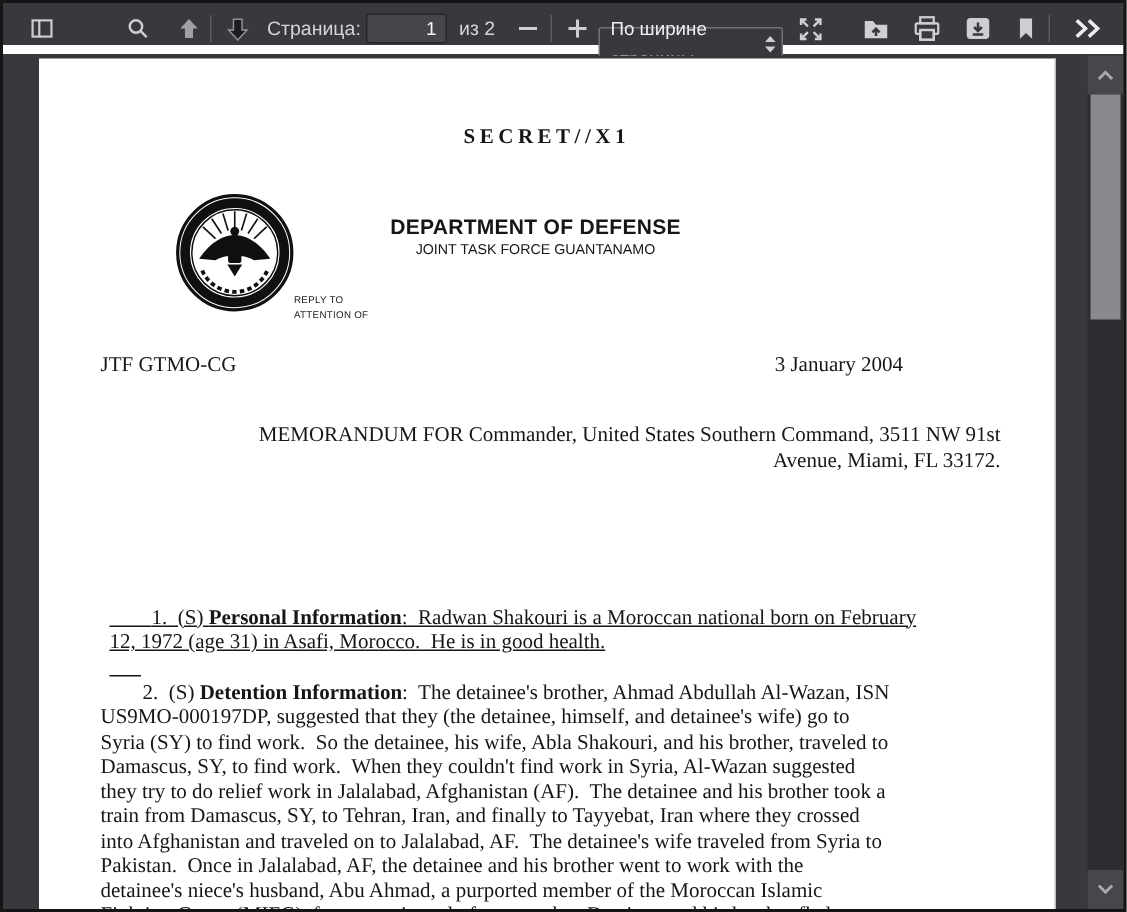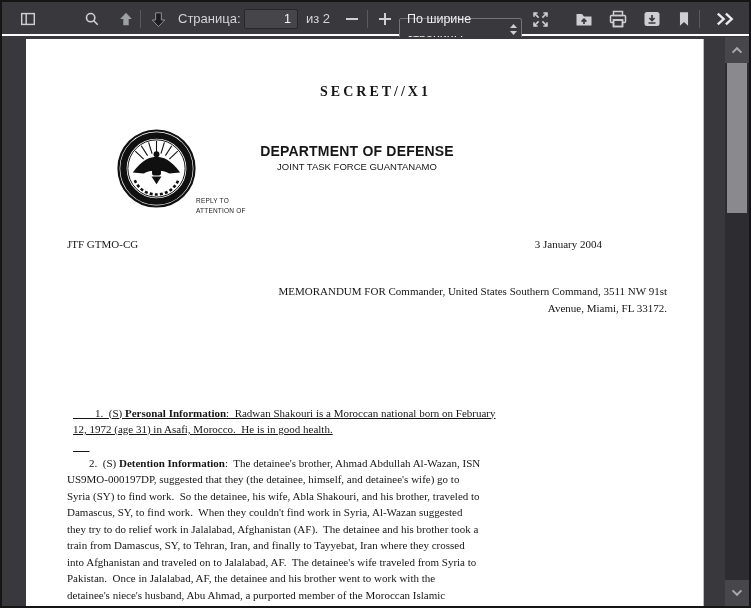--- a/index.html
+++ b/index.html
@@ -4,21 +4,21 @@
 <style>
   * { margin:0; padding:0; box-sizing:border-box; }
   body { background:#555; font-family:"Liberation Sans", sans-serif; }
   .window{
     position:relative; width:751px; height:608px;
     border:2px solid #151515; background:#39393d; overflow:hidden;
   }
   
   .toolbar{
     position:absolute; top:0; left:0; right:0; height:34px;
-    background:#38383d; border-bottom:2px solid #ffffff;
+    background:#38383d; border-bottom:6px solid #ffffff;
   }
   .tb{ position:absolute; top:7px; width:22px; height:20px;
        display:flex; align-items:center; justify-content:center; cursor:pointer; }
   .tb svg{ display:block; }
   .tb-sep{ position:absolute; top:8px; width:1px; height:18px; background:#5a5a5f; }
   .tb-label{ position:absolute; top:0; height:34px; line-height:34px;
              color:#d4d4d8; font-size:13px; }
   .page-input{
     position:absolute; top:7px; left:242px; width:54px; height:20px;
     background:#45454a; border:1px solid #27272b; border-radius:2px;
@@ -40,21 +40,21 @@
     font-family:"Liberation Serif", serif; color:#161616;
   }
   .doc-abs{ position:absolute; }
   .classification{ width:100%; text-align:center; font-weight:bold;
     font-size:14px; letter-spacing:3px; }
   .letterhead{ text-align:center; font-family:"Liberation Sans", sans-serif; }
   .letterhead .lh1{ font-size:14px; font-weight:bold; letter-spacing:.2px; }
   .letterhead .lh2{ font-size:9.5px; font-weight:normal; line-height:11px; }
   .replyto{ font-family:"Liberation Sans", sans-serif; font-size:6.5px;
     line-height:10px; color:#222; letter-spacing:.2px; }
-  .bodytext{ font-size:11px; line-height:16.5px; white-space:pre-wrap; width:600px; }
+  .bodytext{ font-size:14px; line-height:16.5px; white-space:pre-wrap; width:600px; }
   .bodytext b{ font-weight:bold; }
   
   .scrollbar{ position:absolute; top:0; right:0; width:24px; height:100%;
     background:#2d2d31; }
   .sb-btn{ position:absolute; left:0; width:24px; height:26px; background:#46464b;
     display:flex; align-items:center; justify-content:center; cursor:pointer; }
   .sb-up{ top:0; } .sb-down{ bottom:0; }
   .sb-thumb{ position:absolute; left:2px; width:20px; top:26px; height:150px;
     background:#8a8a8e; cursor:grab; }
 </style>
@@ -169,21 +169,21 @@
         <path d="M5 4 L11.5 10 L5 16"></path>
         <path d="M14 4 L20.5 10 L14 16"></path>
       </svg>
     </div>
   </div>
 
   <div class="content">
 
     <div class="page">
 
-      <div class="doc-abs classification" style="top:45px; left:11px;">SECRET//X1</div>
+      <div class="doc-abs classification" style="top:45px; left:0;">SECRET//X1</div>
 
       <div class="doc-abs" style="left:91px; top:90px;">
         <svg width="79" height="79" viewBox="-40 -40 80 80">
           <circle cx="0" cy="0" r="38.5" fill="#fff" stroke="#101010" stroke-width="2.2"></circle>
           <circle cx="0" cy="0" r="33.5" fill="none" stroke="#101010" stroke-width="6.5"></circle>
           <circle cx="0" cy="0" r="29" fill="#fff" stroke="#101010" stroke-width="1"></circle>
           <g stroke="#101010" stroke-width="1.1">
             <line x1="0" y1="-28" x2="0" y2="-16"></line>
             <line x1="-8" y1="-26.5" x2="-4.5" y2="-15"></line>
             <line x1="8" y1="-26.5" x2="4.5" y2="-15"></line>

